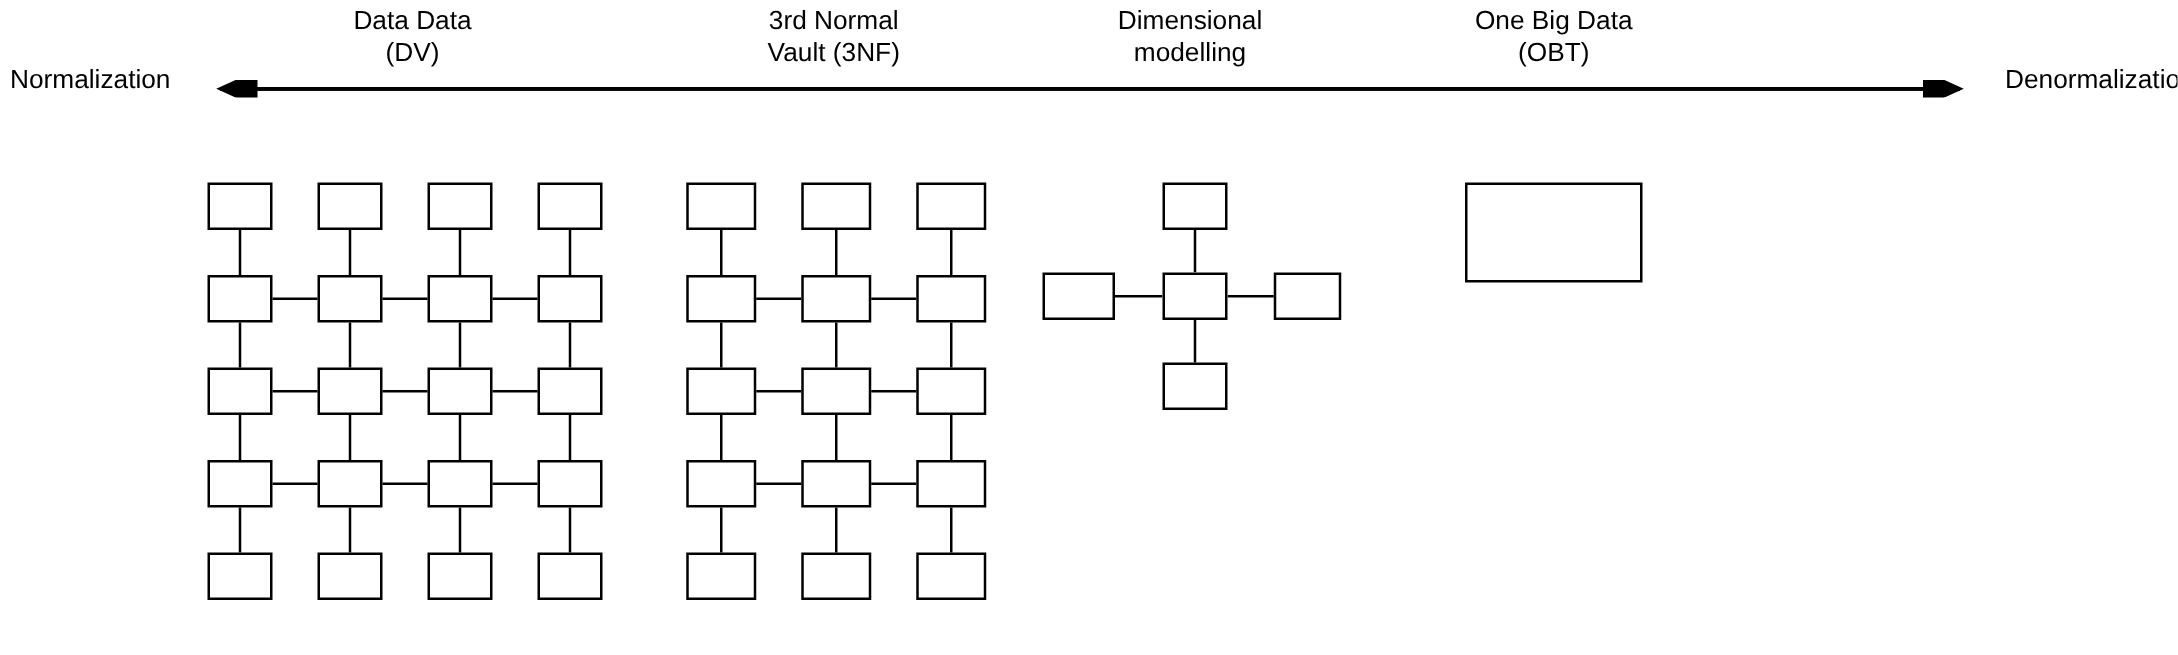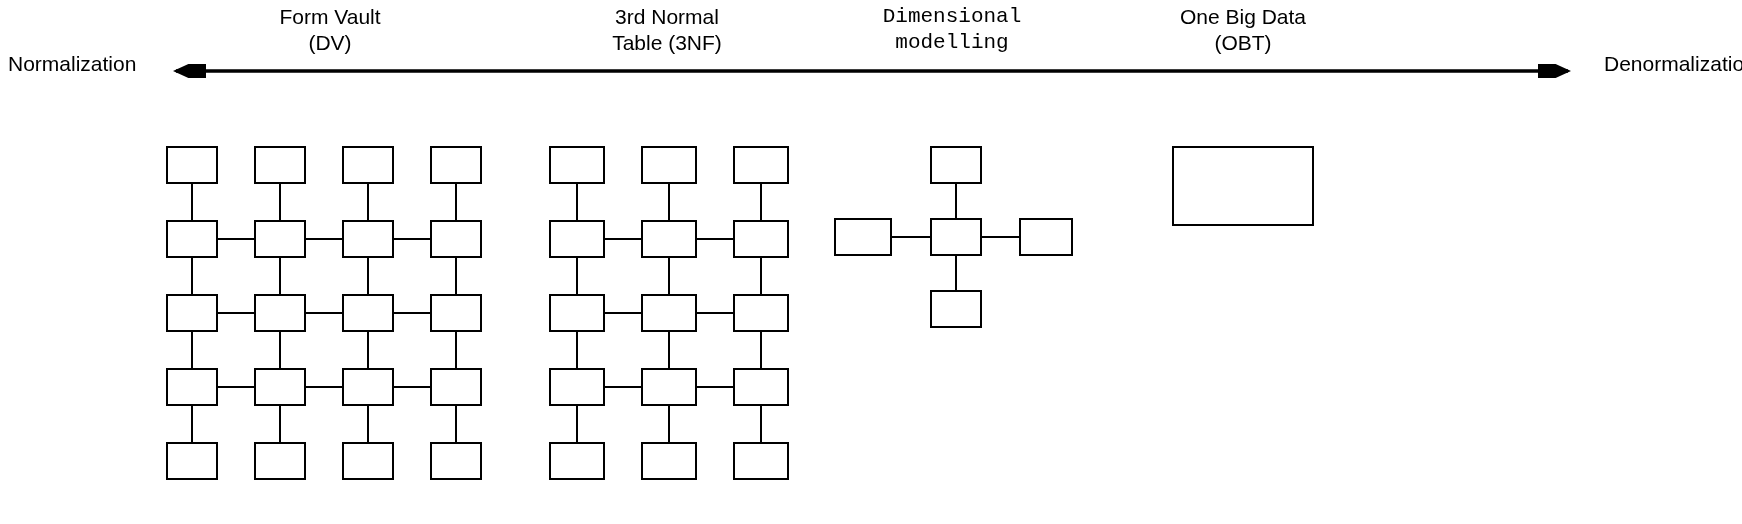--- a/index.html
+++ b/index.html
@@ -88,25 +88,25 @@
       </marker>
       <marker id="arrow-left" markerWidth="11" markerHeight="10" refX="10" refY="5" orient="auto">
         <path d="M0,0 L11,5 L0,10 Z" fill="#000"></path>
       </marker>
     </defs>
     <line x1="14" y1="7" x2="1406" y2="7" stroke="#000" stroke-width="3" marker-end="url(#arrow-right)"></line>
     <line x1="1406" y1="7" x2="14" y2="7" stroke="#000" stroke-width="3" marker-end="url(#arrow-left)"></line>
   </svg>
 
   <div id="stage-labels">
-      <div class="stage-label" style="left: 170px; top: 4px; width: 320px;">Form Vault
+      <div class="stage-label" style="left: 170px; top: 4px; width: 320px;">Data Data
 (DV)</div>
       <div class="stage-label" style="left: 507px; top: 4px; width: 320px;">3rd Normal
-Table (3NF)</div>
-      <div class="stage-label" style="left: 792px; top: 4px; width: 320px; font-family: Liberation Mono, monospace;">Dimensional
+Vault (3NF)</div>
+      <div class="stage-label" style="left: 792px; top: 4px; width: 320px;">Dimensional
 modelling</div>
       <div class="stage-label" style="left: 1083px; top: 4px; width: 320px;">One Big Data
 (OBT)</div>
     </div>
 
   <div id="models">
       <div class="node-box" style="left: 166px; top: 146px; width: 52px; height: 38px;"></div>
       <div class="node-box" style="left: 254px; top: 146px; width: 52px; height: 38px;"></div>
       <div class="node-box" style="left: 342px; top: 146px; width: 52px; height: 38px;"></div>
       <div class="node-box" style="left: 430px; top: 146px; width: 52px; height: 38px;"></div>

